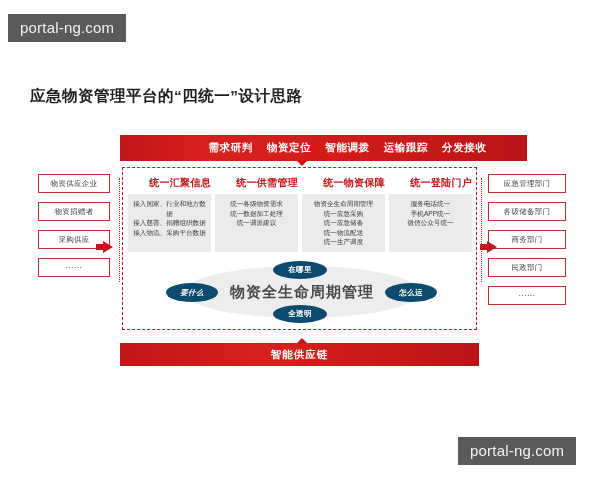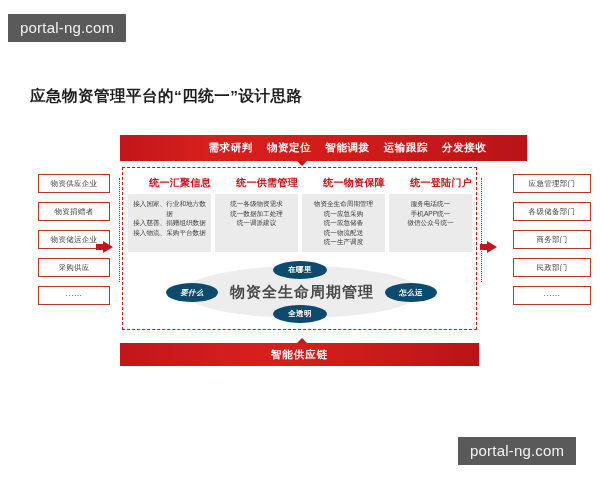--- a/index.html
+++ b/index.html
@@ -204,21 +204,21 @@
 
   
   .side-col {
     position: absolute;
     top: 174px;
     display: flex;
     flex-direction: column;
     gap: 9px;
   }
   .side-left  { left: 38px; }
-  .side-right { left: 513px; }
+  .side-right { left: 488px; }
   .side-box {
     width: 72px;
     height: 19px;
     border: 1px solid #b5342f;
     background: #ffffff;
     display: flex;
     align-items: center;
     justify-content: center;
     font-size: 7.5px;
     color: #3d3d3d;
@@ -330,21 +330,20 @@
   <div class="bubble bubble-right">怎么运</div>
 
   <div class="bar-notch-up"></div>
   <div class="bottom-bar">
     <span>智能供应链</span>
   </div>
 
   <div class="side-col side-left">
     <div class="side-box">物资供应企业</div>
     <div class="side-box">物资捐赠者</div>
-    <div class="side-box">物资储运企业</div>
     <div class="side-box">采购供应</div>
     <div class="side-box">······</div>
   </div>
 
   <div class="side-col side-right">
     <div class="side-box">应急管理部门</div>
     <div class="side-box">各级储备部门</div>
     <div class="side-box">商务部门</div>
     <div class="side-box">民政部门</div>
     <div class="side-box">······</div>

